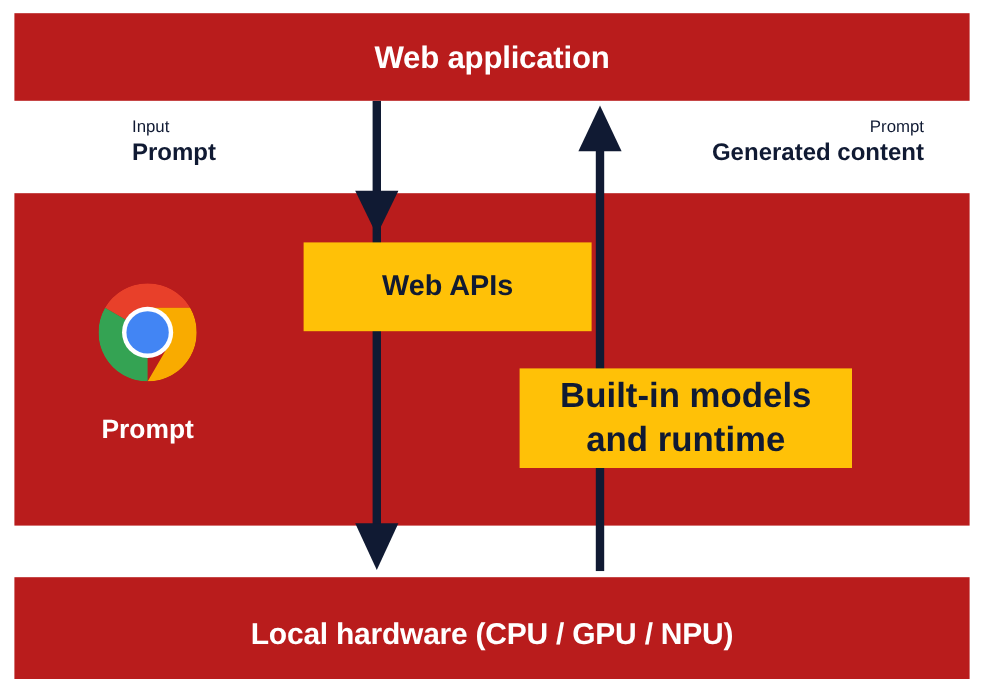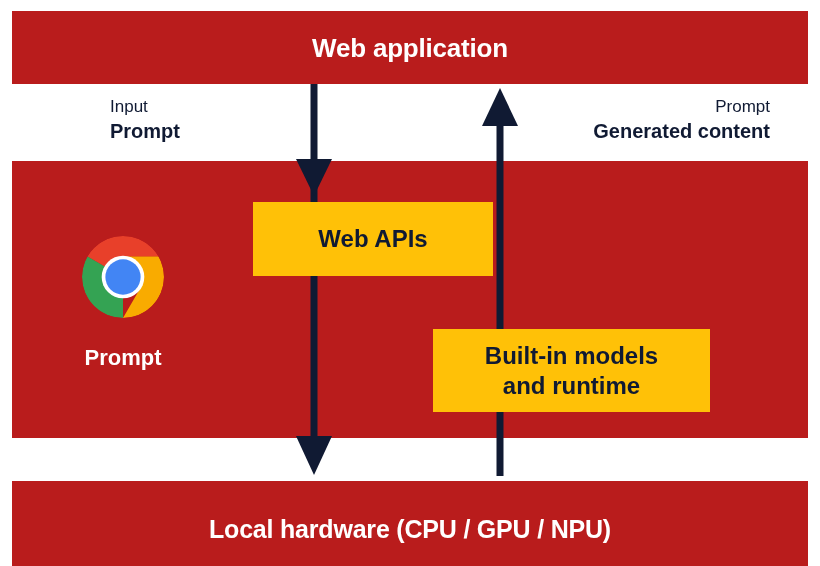--- a/index.html
+++ b/index.html
@@ -66,21 +66,21 @@
     left: 110px;
     top: 97px;
     text-align: left;
   }
   #flow-output {
     right: 50px;
     top: 97px;
     text-align: right;
   }
   .flow-kind {
-    font-size: 17px;
+    font-size: 14px;
     font-weight: normal;
     display: block;
   }
   .flow-value {
     font-size: 20px;
     font-weight: bold;
     display: block;
     margin-top: 1px;
   }
 
@@ -135,24 +135,24 @@
   #web-apis-box {
     left: 253px;
     top: 202px;
     width: 240px;
     height: 74px;
     font-size: 24px;
     z-index: 3;
   }
   #builtin-models-box {
     left: 433px;
-    top: 329px;
+    top: 307px;
     width: 277px;
     height: 83px;
-    font-size: 24px;
+    font-size: 29px;
     z-index: 3;
   }
   .box-label {
     padding: 0 10px;
     white-space: pre-line;
   }
 </style>
 </head>
 <body>
 

